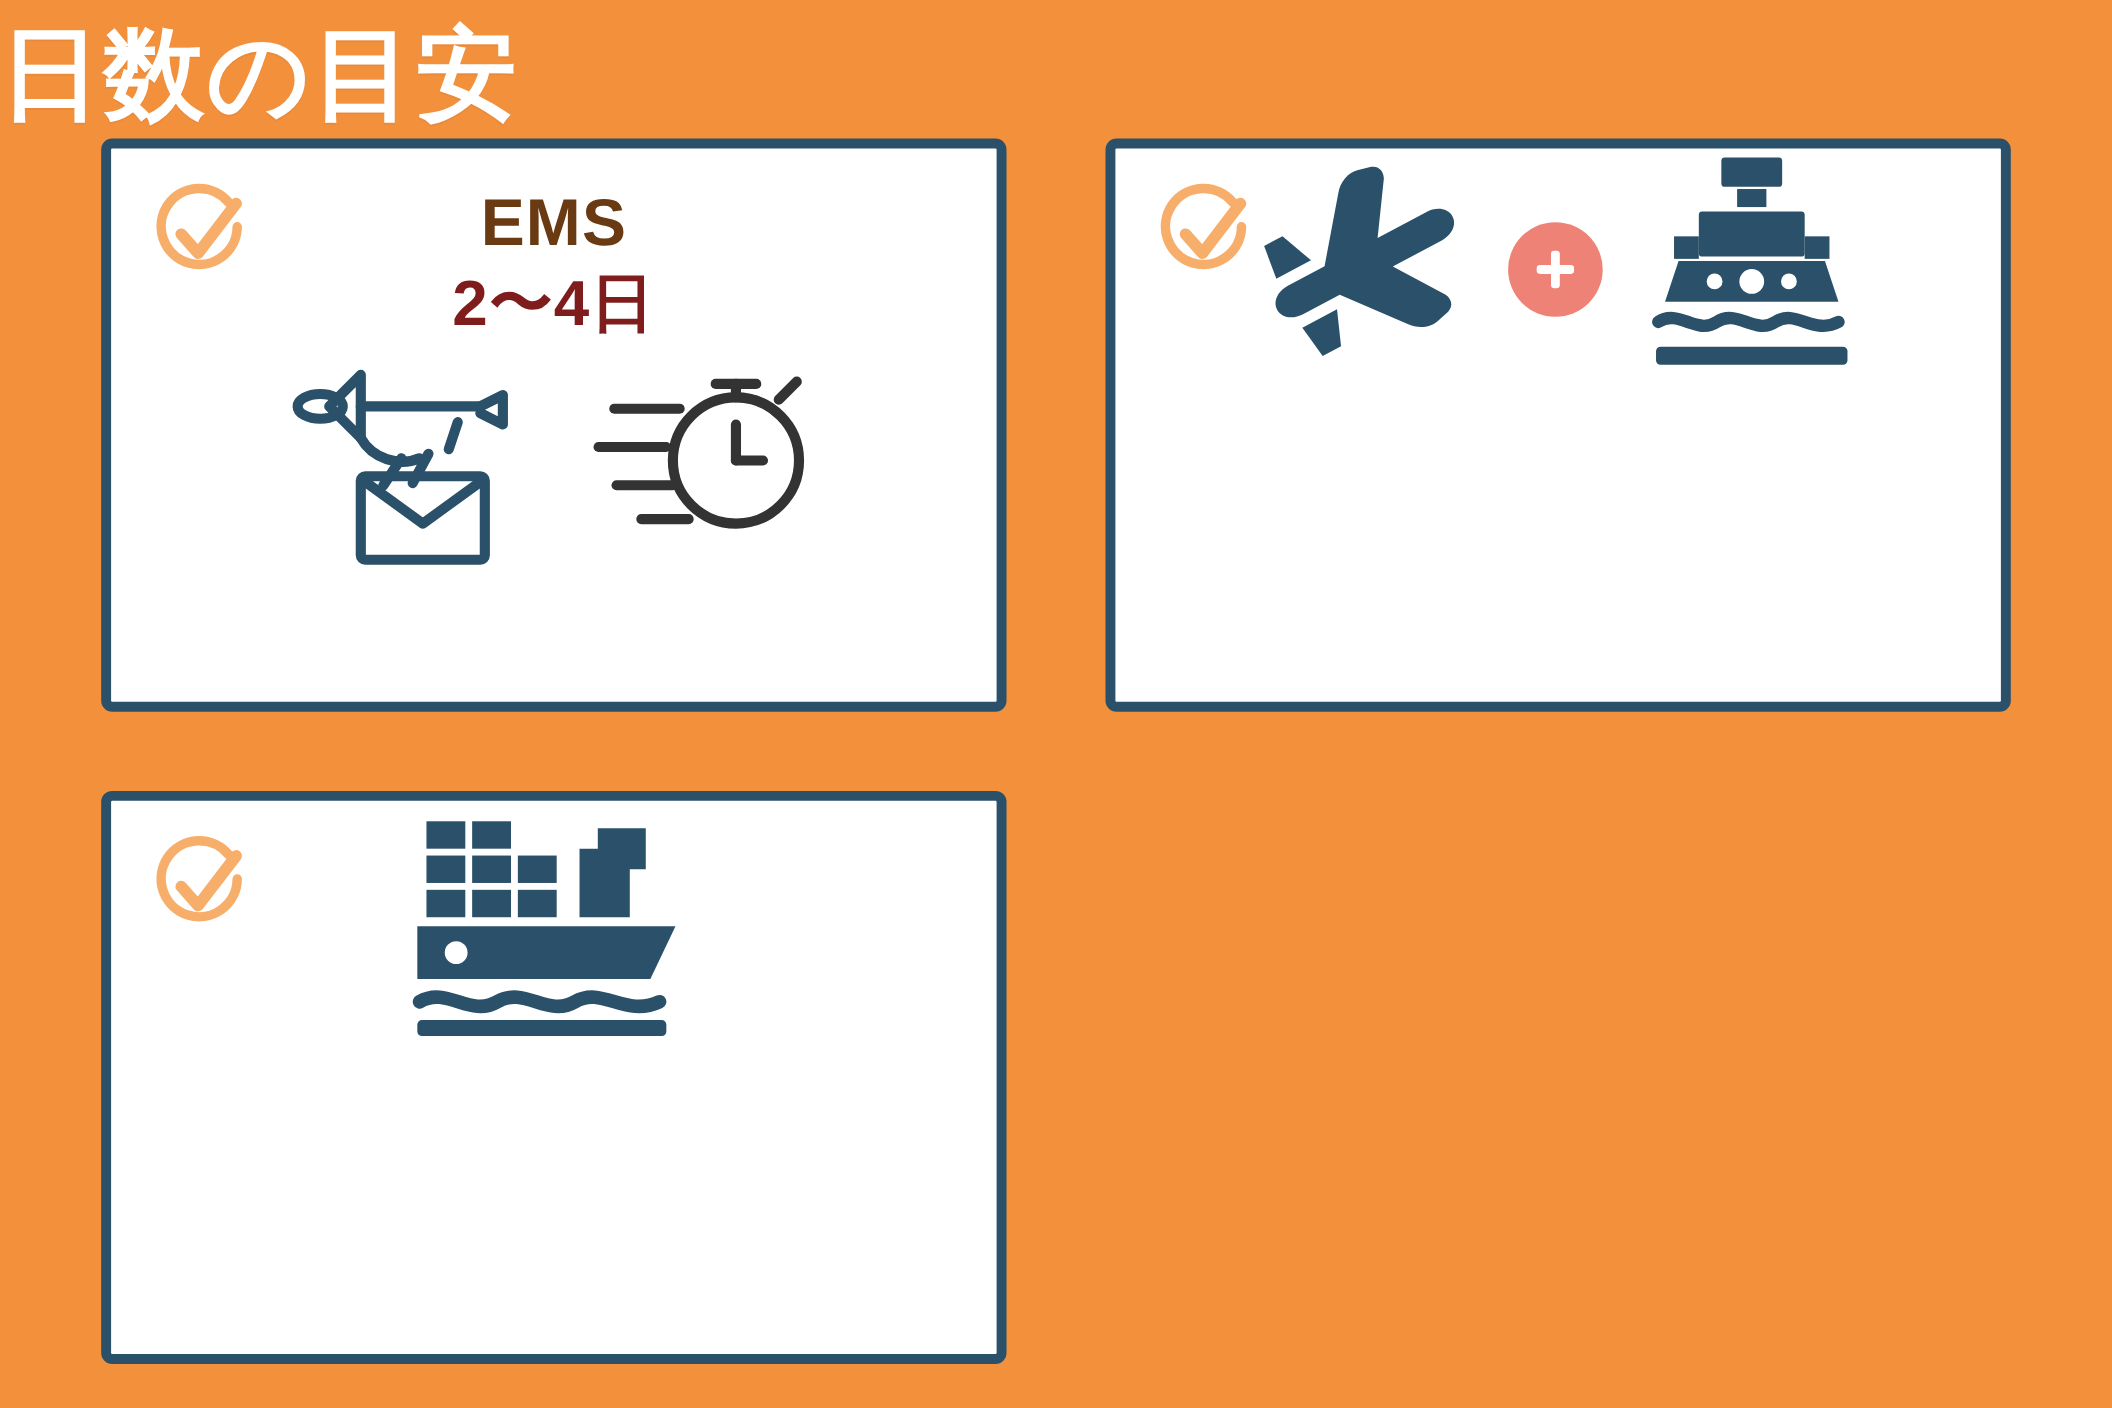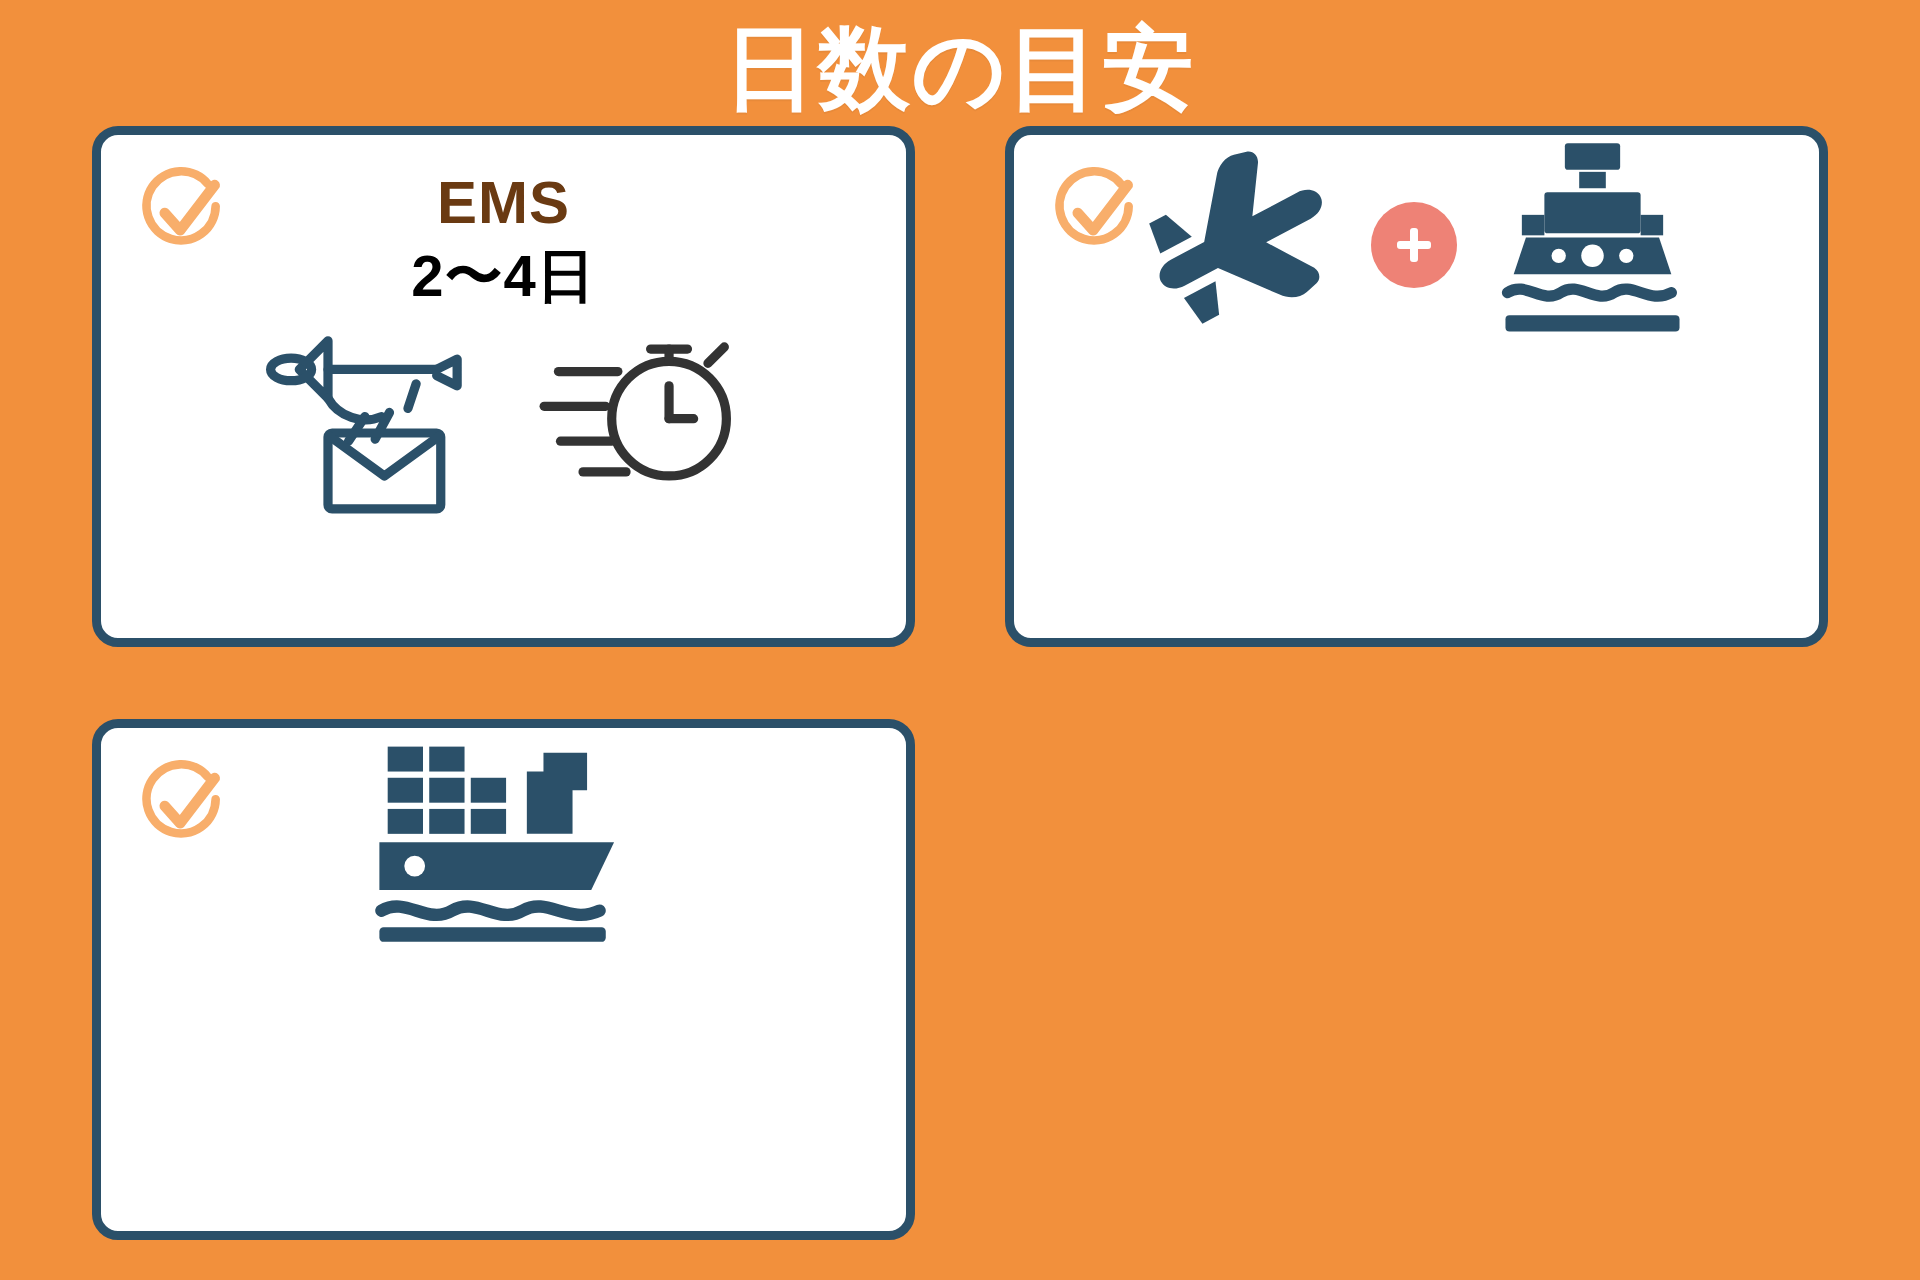--- a/index.html
+++ b/index.html
@@ -6,21 +6,21 @@
   body{
     width:1920px;height:1280px;
     background:#F2903C;
     font-family:"Liberation Sans","DejaVu Sans",sans-serif;
     overflow:hidden;
   }
   .page{position:relative;width:1920px;height:1280px;box-sizing:border-box;}
 
   
   .title{
-    text-align:center;
+    text-align:left;
     color:#FFFFFF;
     font-size:92px;
     font-weight:bold;
     letter-spacing:2px;
     line-height:1;
     padding-top:22px;
     height:112px;
     box-sizing:border-box;
     text-shadow:0 2px 0 rgba(0,0,0,0.04);
   }
@@ -33,21 +33,21 @@
     column-gap:90px;
     row-gap:72px;
     padding:14px 92px 40px 92px;
     box-sizing:border-box;
     height:1168px;
   }
   .card{
     position:relative;
     background:#FFFFFF;
     border:9px solid #2B5069;
-    border-radius:26px;
+    border-radius:10px;
     box-sizing:border-box;
     overflow:hidden;
   }
 
   
   .check{
     position:absolute;
     left:34px; top:28px;
     width:96px;height:96px;
   }
@@ -56,21 +56,21 @@
     text-align:center;
     padding-top:36px;
     color:#6A3A12;
     font-size:60px;
     font-weight:bold;
     line-height:1.05;
     letter-spacing:1px;
   }
   .card-dur{
     text-align:center;
-    color:#000000;
+    color:#7f1d1d;
     font-size:58px;
     font-weight:bold;
     line-height:1.1;
     margin-top:10px;
     letter-spacing:1px;
   }
   .card-art{
     display:flex;
     align-items:center;
     justify-content:center;

